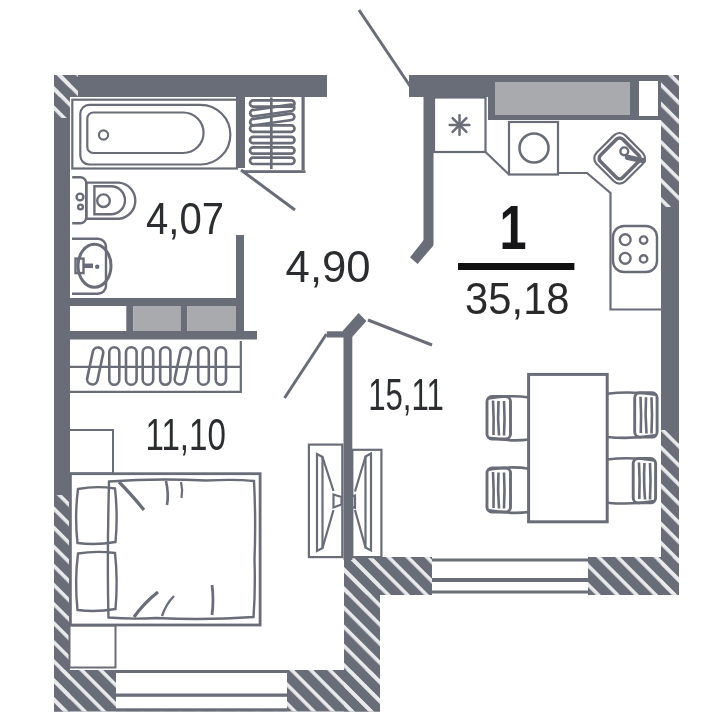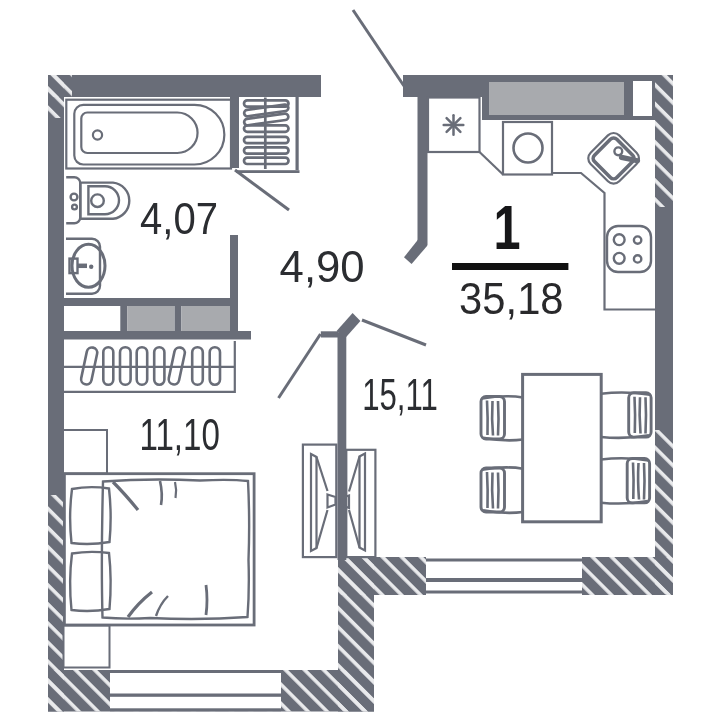--- a/index.html
+++ b/index.html
@@ -1,16 +1,16 @@
 <!DOCTYPE html>
 <html><head>
 <meta charset="utf-8">
 <style>
   html,body{margin:0;padding:0;background:#fff;}
-  .wrap{width:616px;height:720px;position:relative;font-family:"Liberation Sans",sans-serif;transform:translateZ(0);}
+  .wrap{width:616px;height:720px;position:relative;font-family:"Liberation Sans",sans-serif;transform:translateZ(0);padding-left:6px;}
   svg{display:block;}
   .lbl{fill:#2b2d31;font-family:"Liberation Sans",sans-serif;}
 </style>
 </head>
 <body>
 <div class="wrap">
 <svg width="720" height="720" viewBox="0 0 720 720">
 <defs>
 
   <pattern id="hatch" width="13.5" height="13.5" patternUnits="userSpaceOnUse" patternTransform="rotate(45)">

